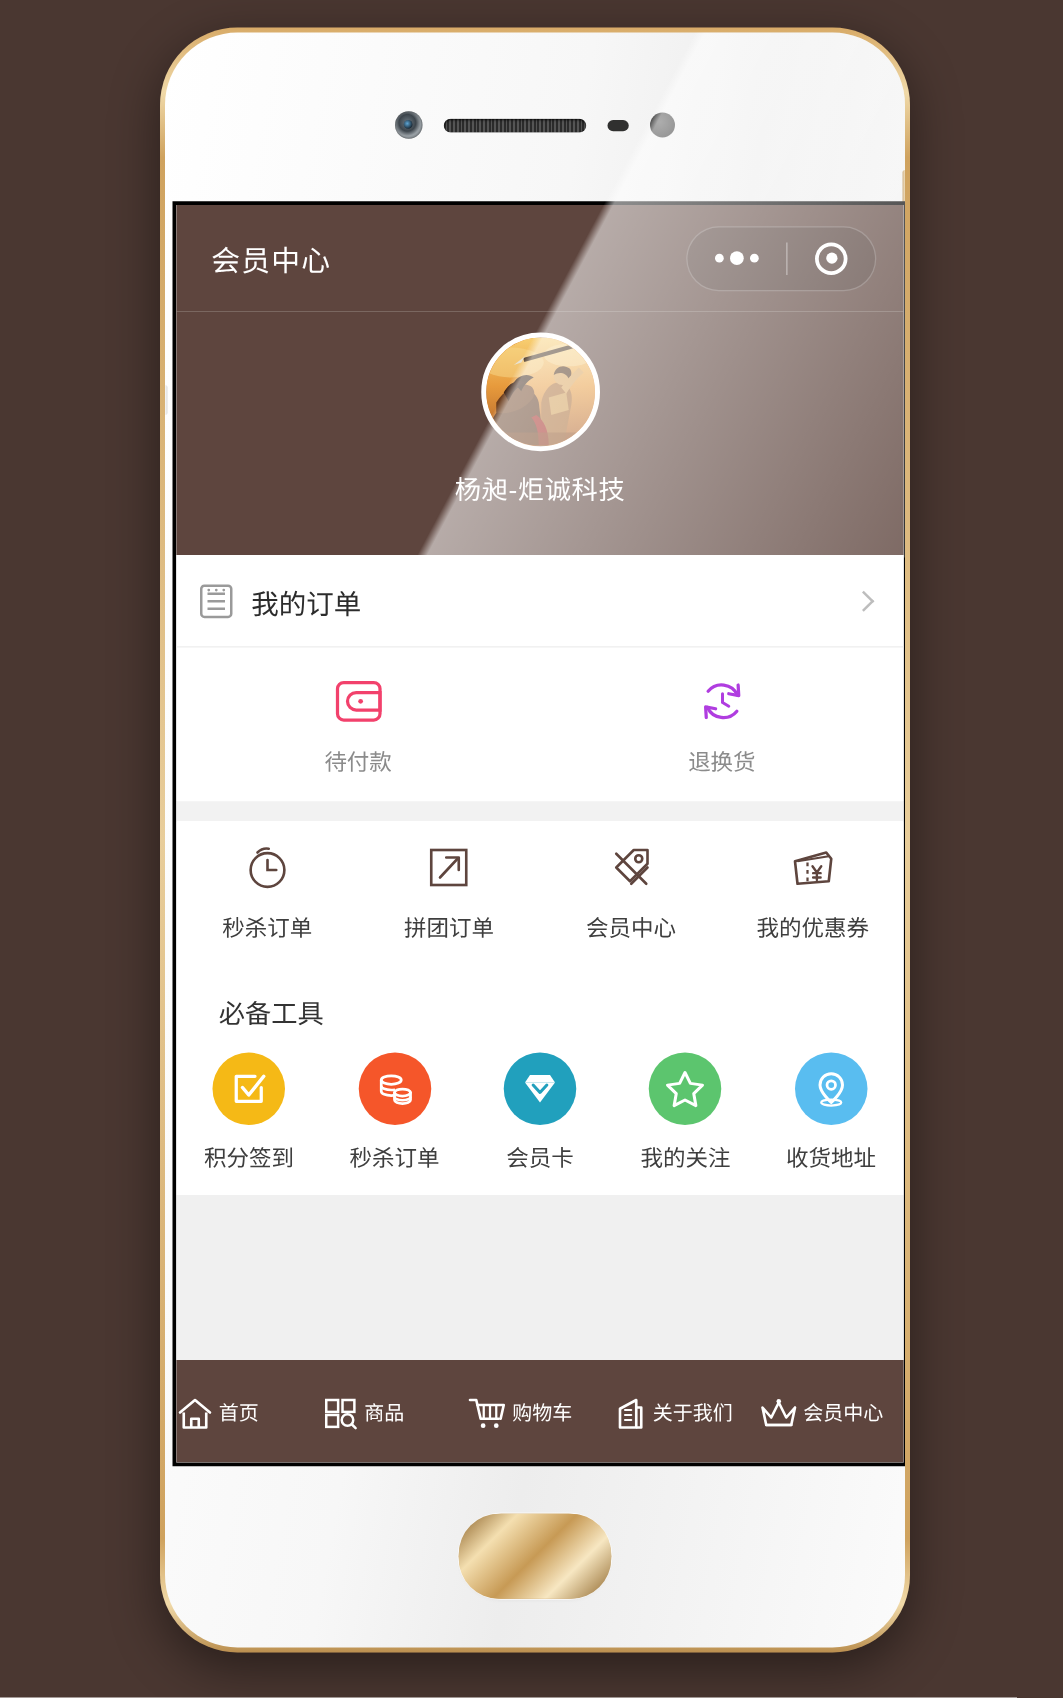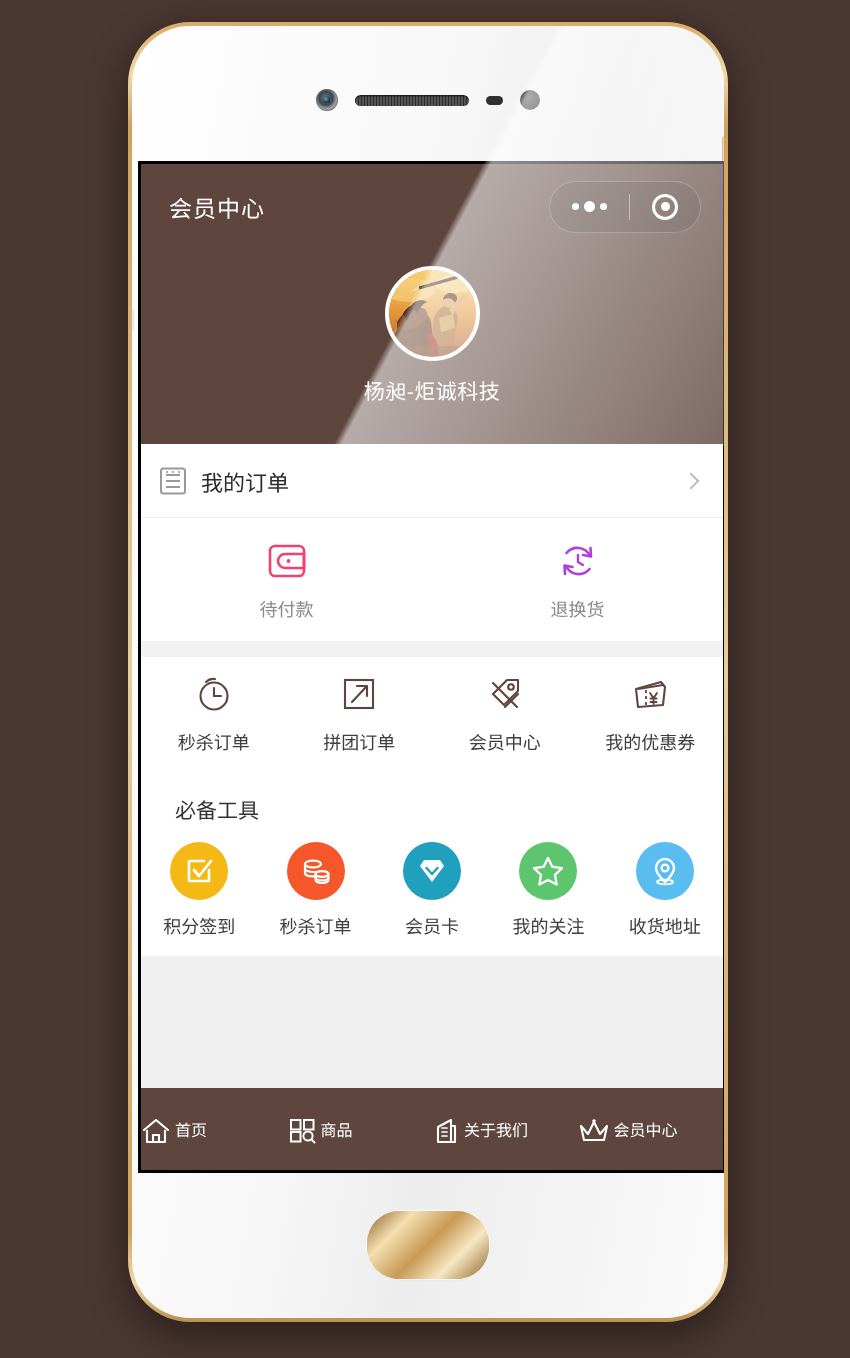--- a/index.html
+++ b/index.html
@@ -540,20 +540,32 @@
                 <rect x="4" y="3" width="9.5" height="9.5" fill="none" stroke="#fff" stroke-width="2"></rect>
                 <rect x="17" y="3" width="9.5" height="9.5" fill="none" stroke="#fff" stroke-width="2"></rect>
                 <rect x="4" y="15" width="9.5" height="9.5" fill="none" stroke="#fff" stroke-width="2"></rect>
                 <circle cx="21" cy="19" r="4.6" fill="none" stroke="#fff" stroke-width="2"></circle>
                 <path d="M24.4 22.4 L27.5 25.5" stroke="#fff" stroke-width="2" stroke-linecap="round"></path>
               </svg>
             </span>
             <span class="cap">商品</span>
           </div>
 
+          <div class="tab">
+            <span class="glyph">
+              <svg width="32" height="28" viewBox="0 0 32 28">
+                <path d="M2 3 H7 L10.5 18 H25" fill="none" stroke="#fff" stroke-width="2.1" stroke-linecap="round" stroke-linejoin="round"></path>
+                <path d="M8 7 H29 L26.5 18" fill="none" stroke="#fff" stroke-width="2.1" stroke-linecap="round" stroke-linejoin="round"></path>
+                <path d="M13 7 V18 M18 7 V18 M23 7 V18" stroke="#fff" stroke-width="1.8"></path>
+                <circle cx="12.5" cy="23.5" r="1.9" fill="#fff"></circle>
+                <circle cx="23" cy="23.5" r="1.9" fill="#fff"></circle>
+              </svg>
+            </span>
+            <span class="cap">购物车</span>
+          </div>
 
           <div class="tab">
             <span class="glyph">
               <svg width="28" height="28" viewBox="0 0 28 28">
                 <path d="M6 10 L19 3 V25 H6 Z" fill="none" stroke="#fff" stroke-width="2.1" stroke-linejoin="round"></path>
                 <path d="M19 9 H23 V25 H19" fill="none" stroke="#fff" stroke-width="2.1" stroke-linejoin="round"></path>
                 <path d="M10 11 H15 M10 15 H15 M10 19 H15" stroke="#fff" stroke-width="1.7" stroke-linecap="round"></path>
               </svg>
             </span>
             <span class="cap">关于我们</span>

